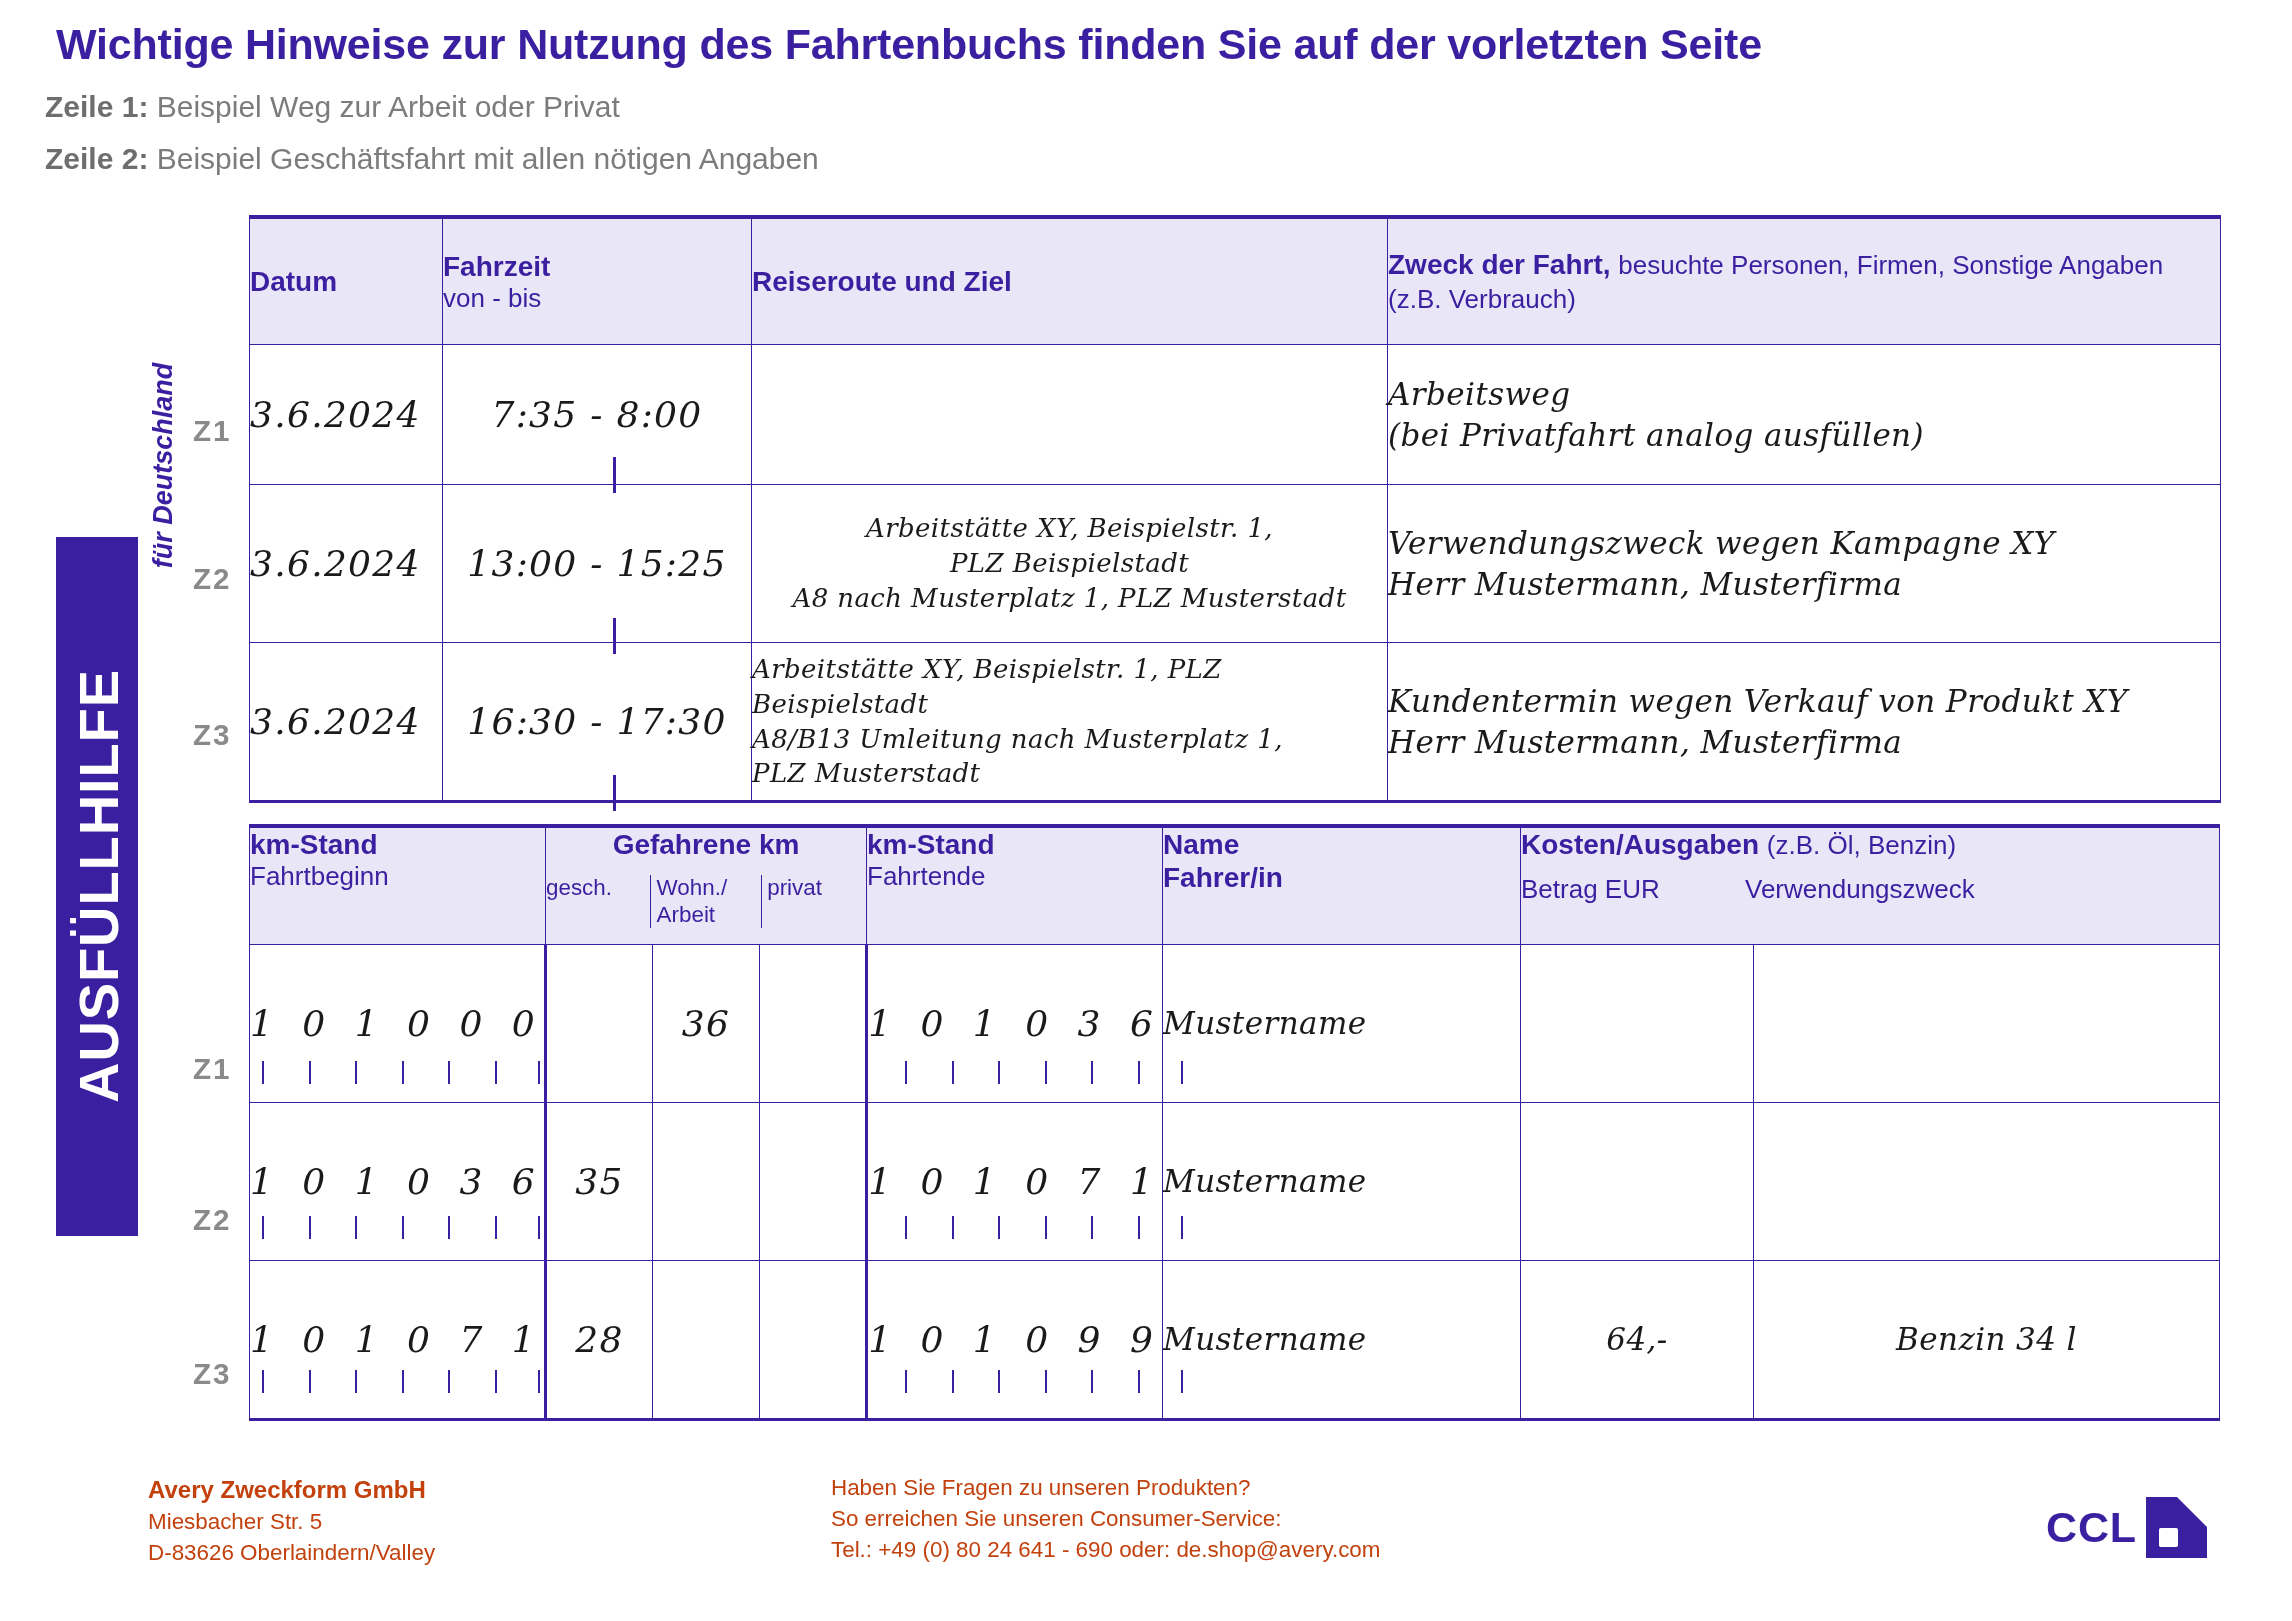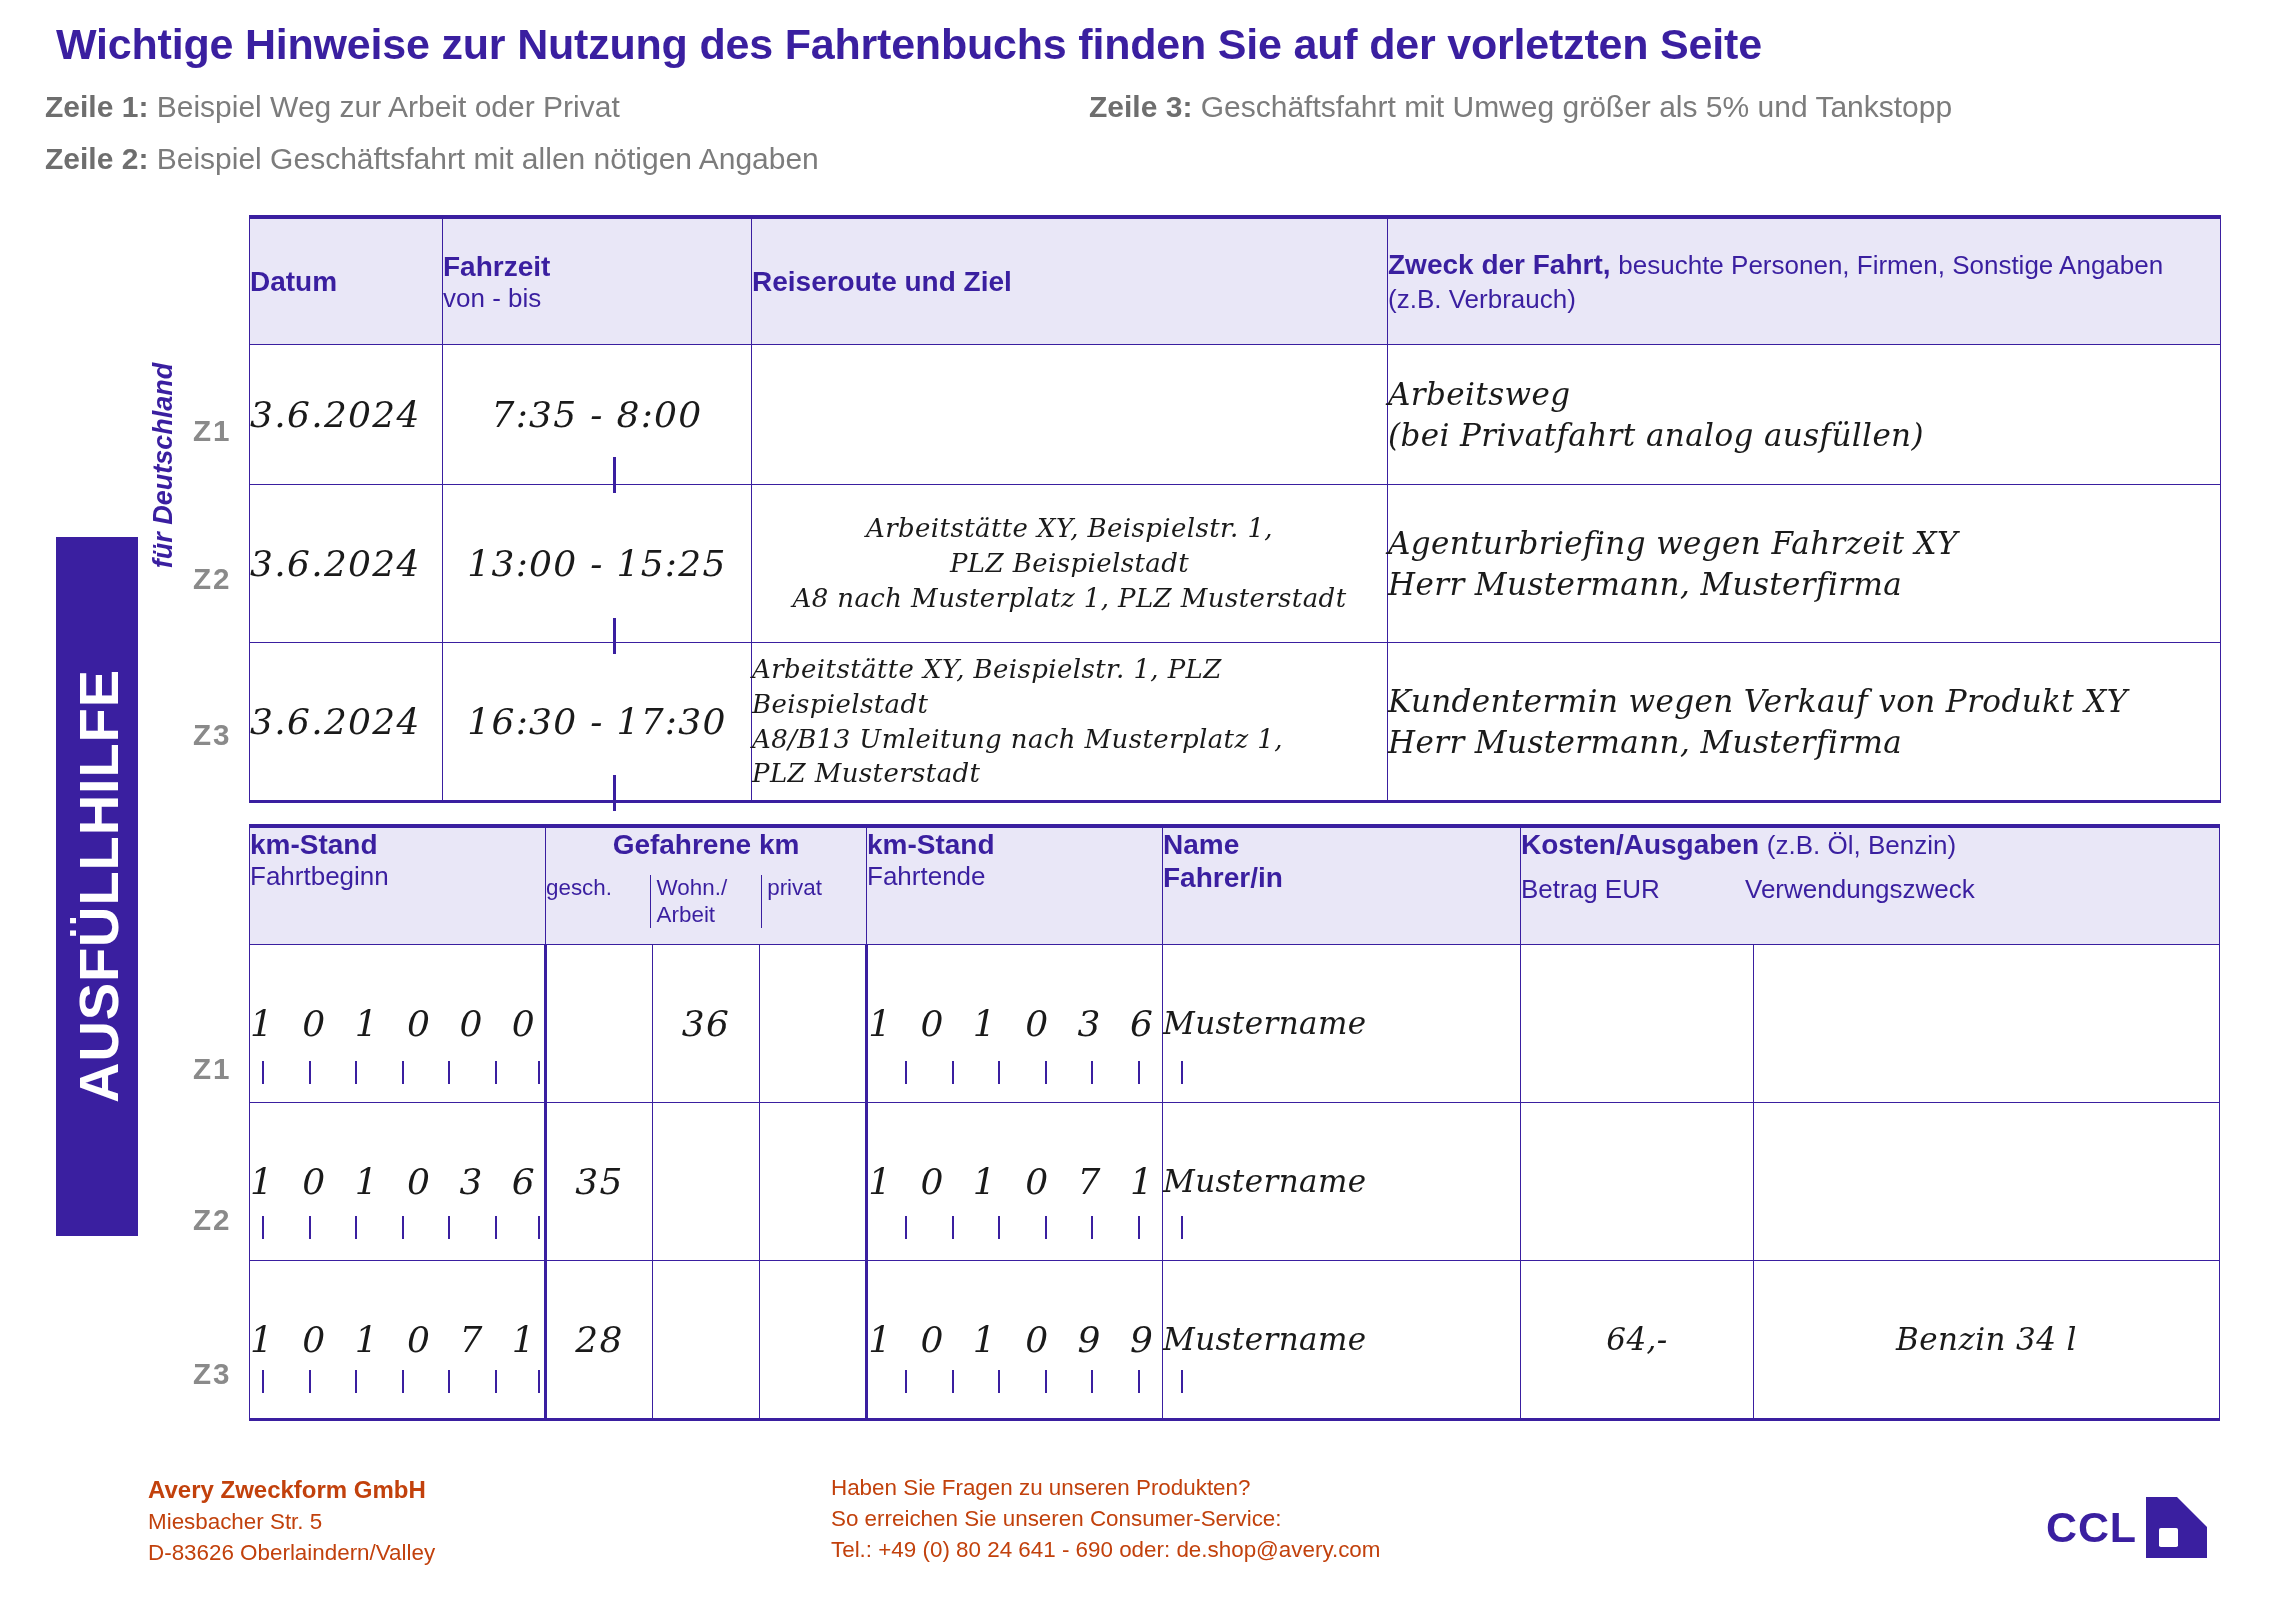--- a/index.html
+++ b/index.html
@@ -143,24 +143,20 @@
   <div class="title">Wichtige Hinweise zur Nutzung des Fahrtenbuchs finden Sie auf der vorletzten Seite</div>
 
   <div class="zeile z1">
     <b>Zeile 1:</b>
     <span>Beispiel Weg zur Arbeit oder Privat</span>
   </div>
   <div class="zeile z2">
     <b>Zeile 2:</b>
     <span>Beispiel Geschäftsfahrt mit allen nötigen Angaben</span>
   </div>
-  <div class="zeile z3">
-    <b>Zeile 3:</b>
-    <span>Geschäftsfahrt mit Umweg größer als 5% und Tankstopp</span>
-  </div>
 
   <div class="sidetab">
     <div class="sidetab-label">AUSFÜLLHILFE</div>
   </div>
   <div style="position:absolute;left:56px;top:215px;width:82px;height:322px;">
     <div class="side-sub">für Deutschland</div>
   </div>
 
   <table class="tbl" id="ttop" style="left:249px;top:215px;width:1970px;">
     <colgroup>
@@ -206,21 +202,21 @@
       </td>
       <td class="cellpad" style="vertical-align:middle;text-align:center;">
         <div class="hw big">13:00 - 15:25</div>
       </td>
       <td class="cellpad" style="vertical-align:middle;text-align:center;">
         <div class="hw sm">Arbeitstätte XY, Beispielstr. 1,</div>
         <div class="hw sm">PLZ Beispielstadt</div>
         <div class="hw sm">A8 nach Musterplatz 1, PLZ Musterstadt</div>
       </td>
       <td class="cellpad" style="vertical-align:middle;">
-        <div class="hw">Agenturbriefing wegen Fahrzeit XY</div>
+        <div class="hw">Verwendungszweck wegen Kampagne XY</div>
         <div class="hw">Herr Mustermann, Musterfirma</div>
       </td>
     </tr>
 
     <tr>
       <td class="cellpad thickbottom" style="height:157px;vertical-align:middle;">
         <div class="hw big">3.6.2024</div>
       </td>
       <td class="cellpad thickbottom" style="vertical-align:middle;text-align:center;">
         <div class="hw big">16:30 - 17:30</div>

